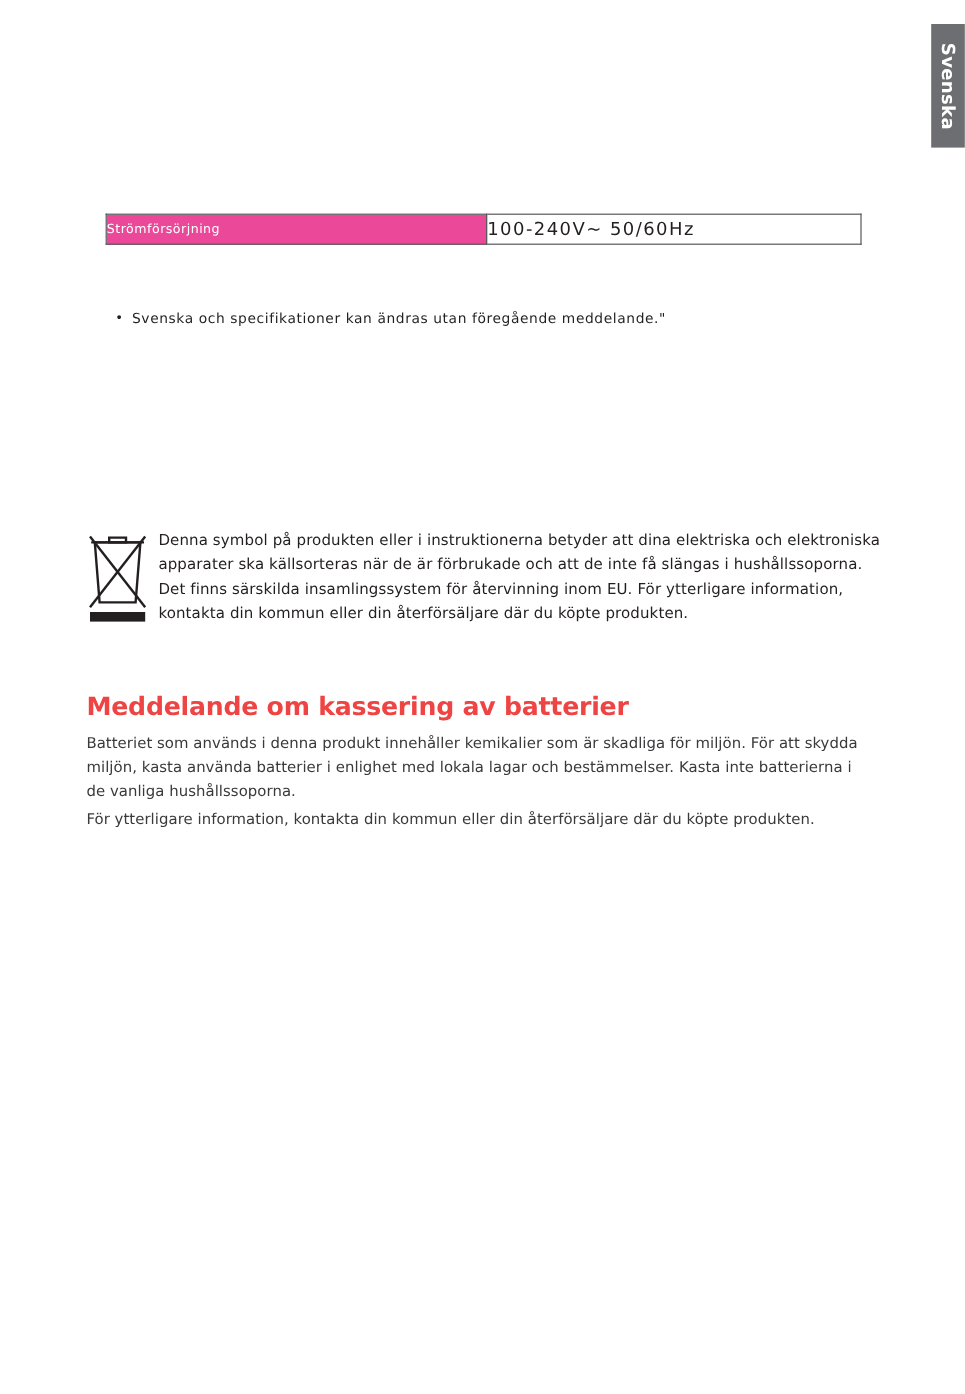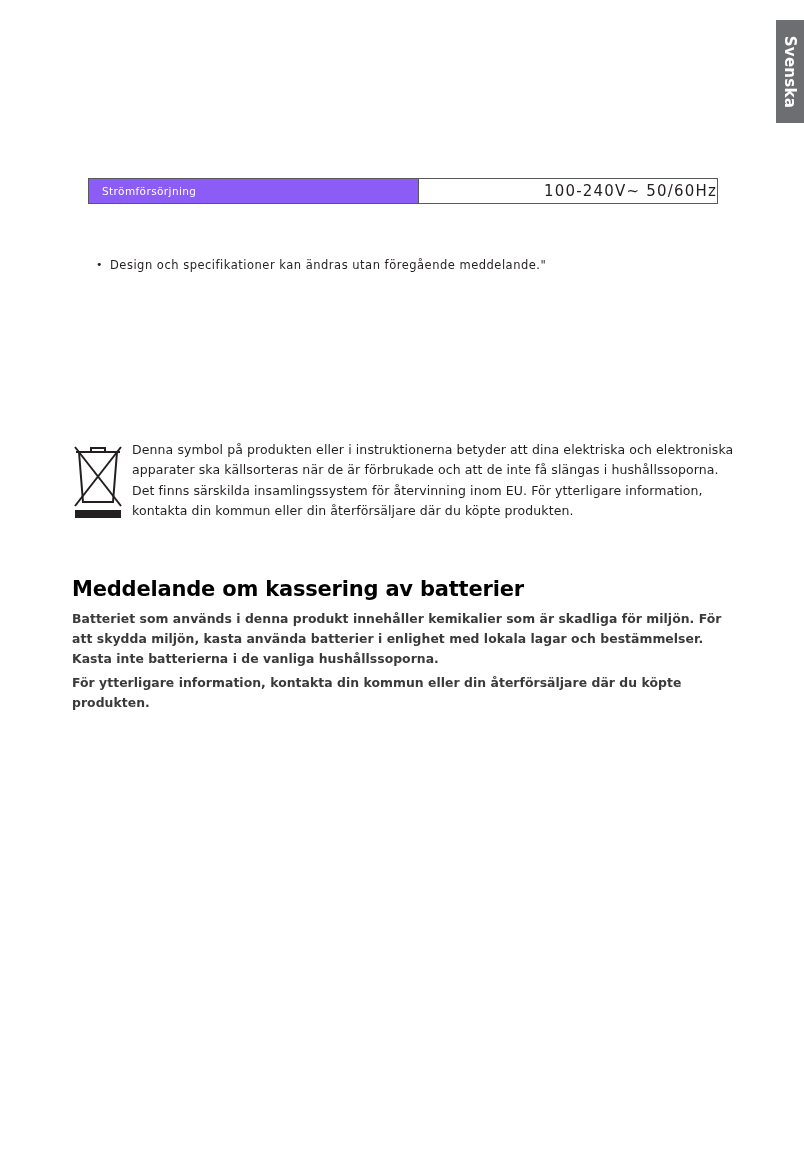--- a/index.html
+++ b/index.html
@@ -47,29 +47,29 @@
     border-collapse: collapse;
     table-layout: fixed;
   }
   .spec-table td {
     border: 1px solid #58595b;
     height: 24px;
     padding: 0;
   }
   .spec-table td.label {
     width: 316px;
-    background: #8b5cf6;
+    background: #ec4899;
     color: #ffffff;
     font-size: 10.5px;
     letter-spacing: 0.4px;
-    padding-left: 13px;
+    padding-left: 0;
     font-family: "DejaVu Sans", sans-serif;
   }
   .spec-table td.value {
-    text-align: right;
+    text-align: left;
     font-size: 14px;
     color: #231f20;
     letter-spacing: 1px;
     font-family: "DejaVu Sans", sans-serif;
     border-radius: 10px;
   }
   .spec-table tr:first-child td.value {
     font-size: 15px;
     letter-spacing: 1.2px;
   }
@@ -114,34 +114,33 @@
     letter-spacing: 0.1px;
   }
 
   
   .section-heading {
     position: absolute;
     left: 72px;
     top: 560px;
     font-size: 21px;
     font-weight: bold;
-    color: #000000;
+    color: #ef4444;
     letter-spacing: -0.2px;
     font-family: "DejaVu Sans", sans-serif;
   }
 
   .body-para {
     position: absolute;
     left: 72px;
     width: 655px;
     font-size: 12.4px;
     line-height: 1.58;
     color: #3a3a3c;
     letter-spacing: 0.05px;
-    font-weight: bold;
   }
   .body-para.p1 { top: 597px; }
   .body-para.p2 { top: 654px; margin-top: 19px; }
 </style>
 </head>
 <body>
 
 <div class="side-tab">
   <span>Svenska</span>
 </div>
@@ -150,21 +149,21 @@
   <tbody>
     <tr>
       <td class="label">Strömförsörjning</td>
       <td class="value">100-240V~ 50/60Hz</td>
     </tr>
   </tbody>
 </table>
 
 <div class="note-line">
   <span class="note-bullet">•</span>
-  <span>Design och specifikationer kan ändras utan föregående meddelande."</span>
+  <span>Svenska och specifikationer kan ändras utan föregående meddelande."</span>
 </div>
 
 <div class="weee-block">
   <div class="weee-icon">
     <svg width="52" height="78" viewBox="0 0 52 78" xmlns="http://www.w3.org/2000/svg">
       <g fill="none" stroke="#231f20" stroke-width="2">
         <path d="M7 8 H45 L41 58 H11 Z"></path>
         <path d="M4 8 H48"></path>
         <path d="M19 4 H33 V8 H19 Z"></path>
         <path d="M3 3 L49 62"></path>

